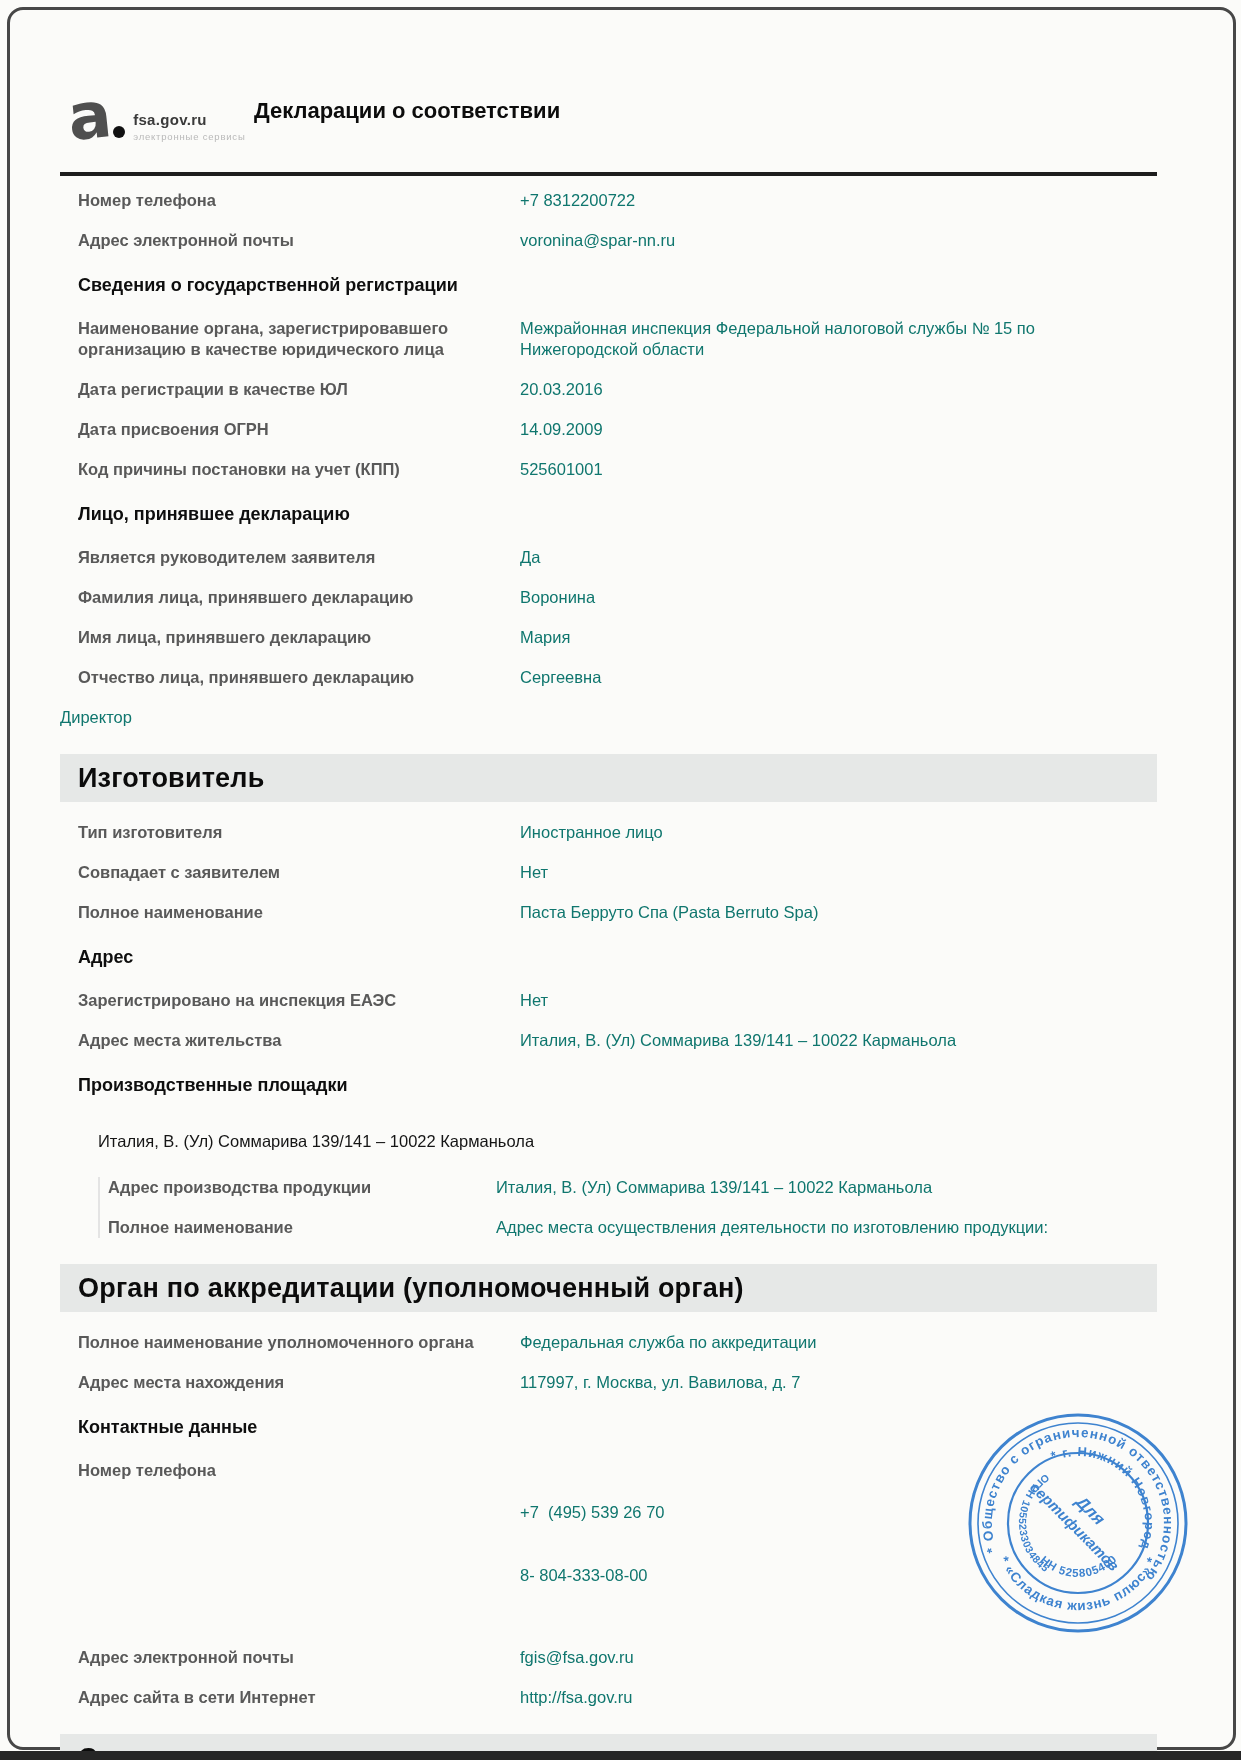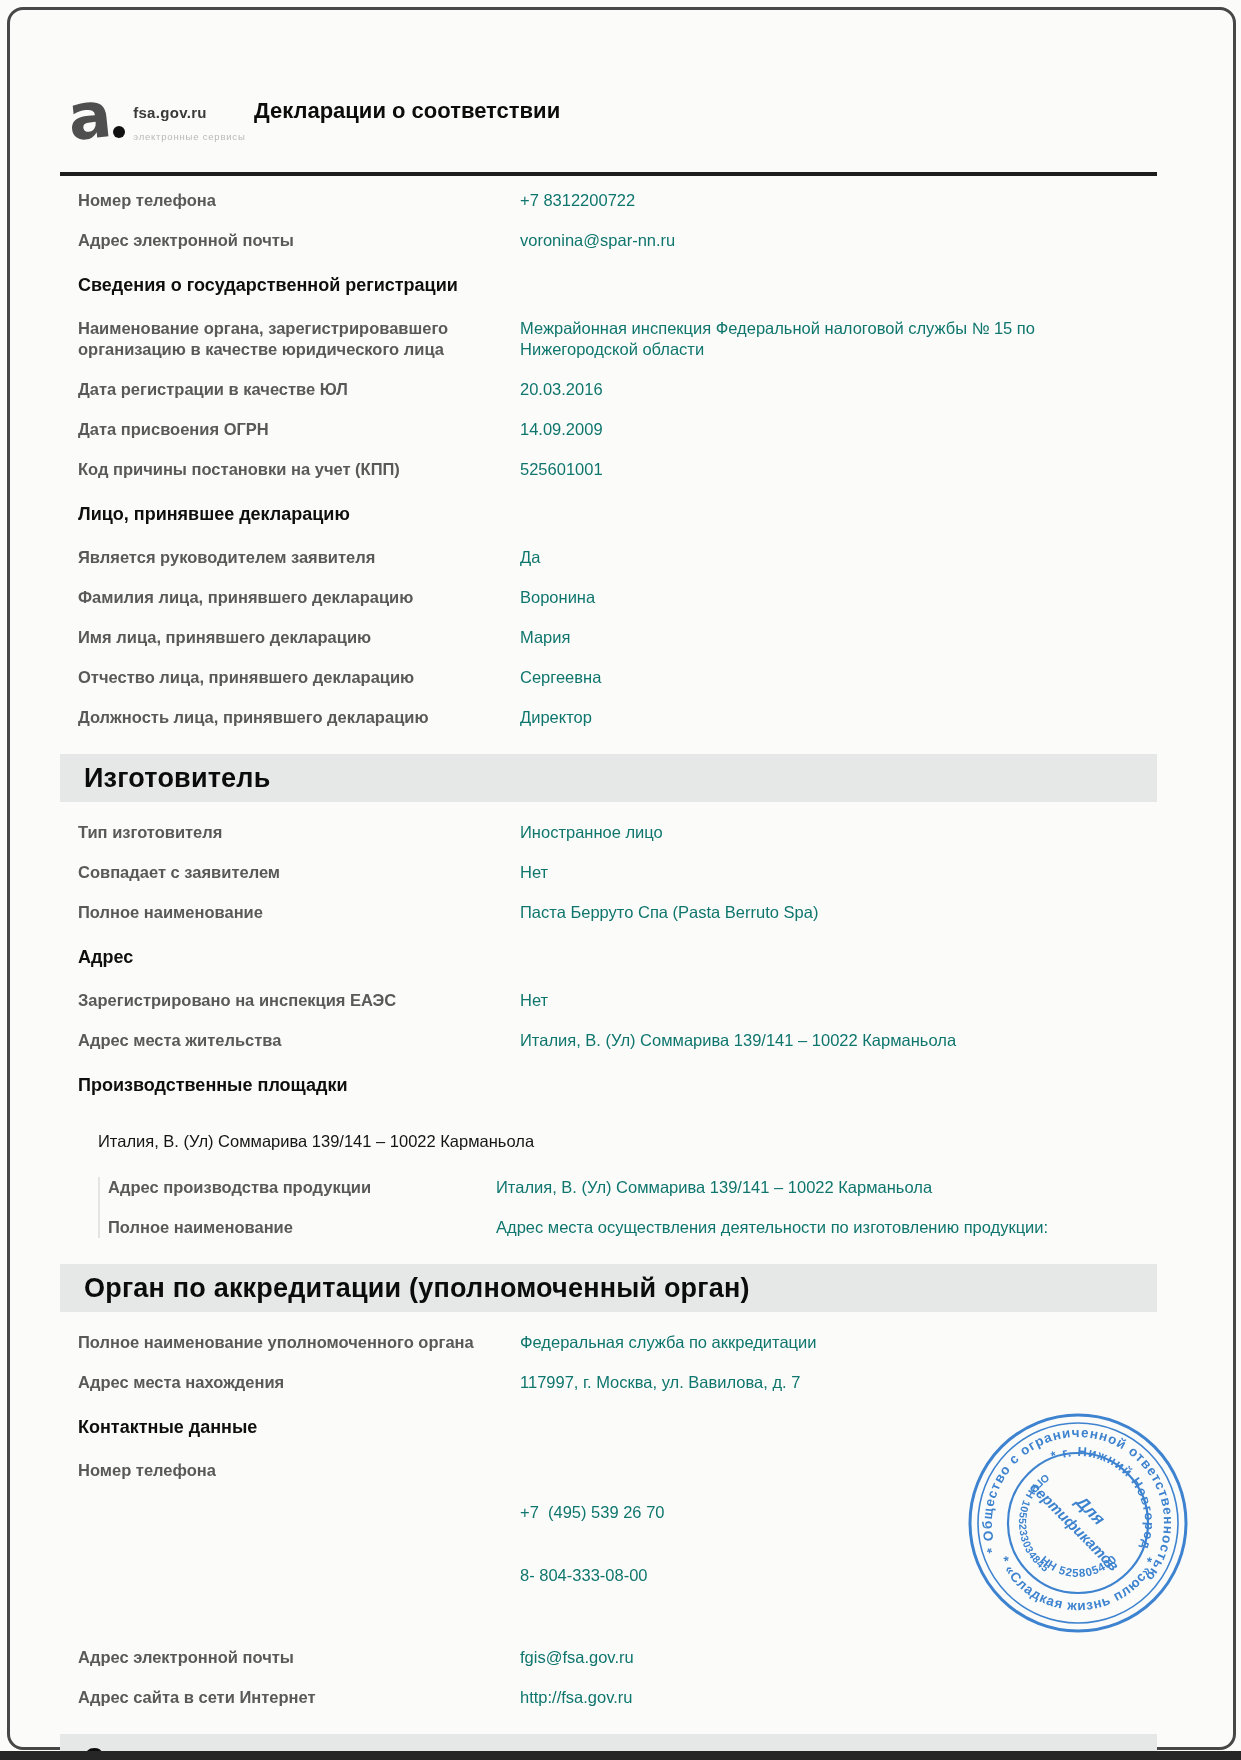--- a/index.html
+++ b/index.html
@@ -21,33 +21,33 @@
   
   .header{position:relative;height:190px;}
   .logo{position:absolute;left:8px;top:88px;display:flex;align-items:flex-end;}
   .logo-a{
     font-family:"DejaVu Sans",sans-serif;font-weight:bold;font-size:64px;line-height:56px;
     color:#4f4f4f;transform:rotate(-6deg);display:inline-block;
   }
   .logo-dot{width:12px;height:12px;border-radius:50%;background:#111;margin:0 0 6px 2px;}
   .logo-text{margin-left:8px;margin-bottom:2px;}
   .brand{font-size:15px;font-weight:bold;color:#3a3a3a;letter-spacing:.3px;}
-  .tagline{font-size:9.5px;color:#b9b9b9;letter-spacing:.8px;margin-top:10px;}
+  .tagline{font-size:9.5px;color:#b9b9b9;letter-spacing:.8px;margin-top:3px;}
   .doc-title{position:absolute;left:194px;top:98px;font-size:22px;font-weight:bold;color:#0c0c0c;}
   .rule{position:absolute;left:0;right:0;top:172px;height:4px;background:#1d1d1d;}
 
   
   .row{display:flex;font-size:16.5px;line-height:21px;margin-bottom:19px;}
   .lbl{width:460px;padding-left:18px;box-sizing:border-box;color:#595959;flex-shrink:0;font-weight:bold;}
   .val{color:#0f766e;white-space:pre-wrap;}
   .val.w520{max-width:520px;}
   h3.sub{font-size:18px;font-weight:bold;color:#0e0e0e;margin:24px 0 22px;padding-left:18px;}
 
   .band{height:48px;background:#e6e8e7;display:flex;align-items:center;margin:26px 0 20px;}
-  .band-title{font-size:27px;font-weight:bold;color:#0b0b0b;padding-left:24px;letter-spacing:.2px;}
+  .band-title{font-size:27px;font-weight:bold;color:#0b0b0b;padding-left:18px;letter-spacing:.2px;}
 
   
   .site{margin-left:38px;}
   .site-title{font-size:16.5px;color:#151515;margin:36px 0 26px;}
   .site-rows{border-left:2px solid #e4e4e4;}
   .site-rows .lbl{width:396px;padding-left:8px;}
 
   
   .stamp{position:absolute;left:957px;top:1402px;opacity:.92;}
   .stamp text{font-family:"Liberation Sans","DejaVu Sans",sans-serif;}
@@ -115,21 +115,20 @@
   </div>
   <div class="row">
     <div class="lbl">Имя лица, принявшего декларацию</div>
     <div class="val">Мария</div>
   </div>
   <div class="row">
     <div class="lbl">Отчество лица, принявшего декларацию</div>
     <div class="val">Сергеевна</div>
   </div>
   <div class="row">
-    <div class="lbl">Должность лица, принявшего декларацию</div>
     <div class="val">Директор</div>
   </div>
 
   <div class="band">
     <div class="band-title">Изготовитель</div>
   </div>
   <div class="row">
     <div class="lbl">Тип изготовителя</div>
     <div class="val">Иностранное лицо</div>
   </div>

